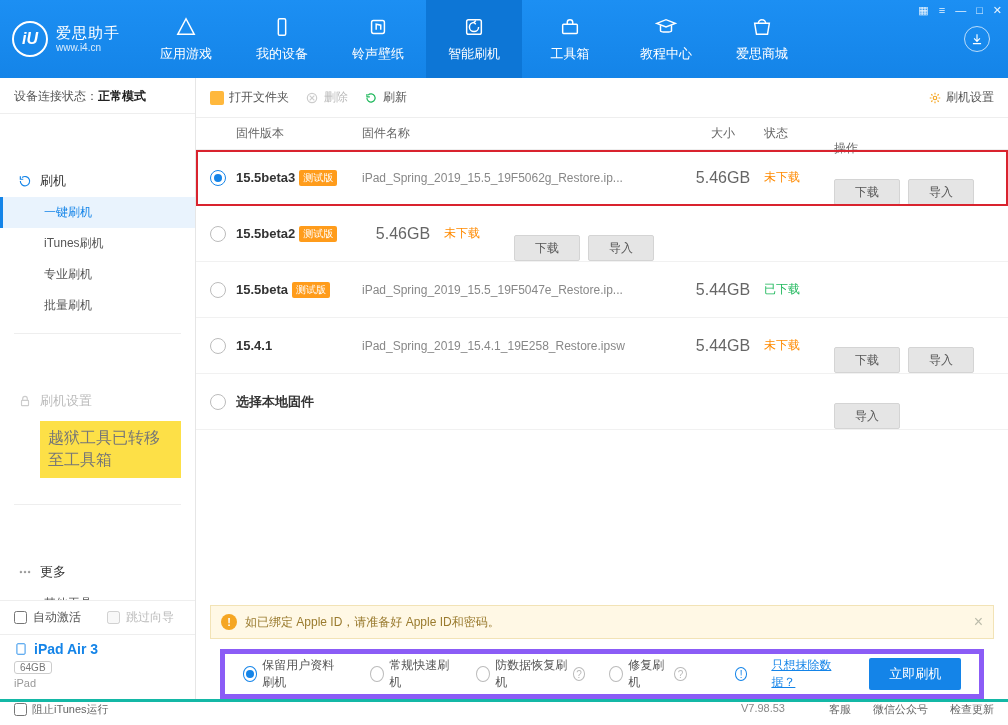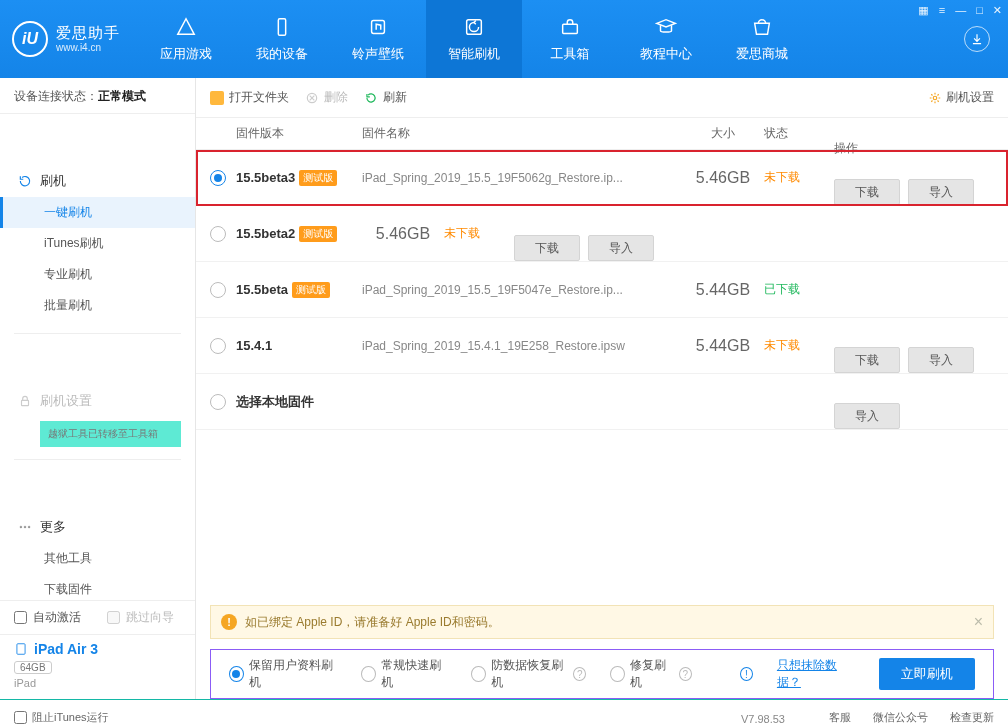--- a/index.html
+++ b/index.html
@@ -26,21 +26,21 @@
 .body { display: flex; height: 621px; }
 .sidebar { width: 196px; border-right: 1px solid #e6e6e6; display: flex; flex-direction: column; }
 .conn { height: 36px; line-height: 36px; padding: 0 14px; border-bottom: 1px solid #eee; font-size: 12px; color: #555; }
 .conn b { color: #222; font-weight: 600; }
 .side-list { flex: 1; overflow: auto; padding-top: 6px; }
 .side-group { padding: 6px 0; }
 .side-head { display: flex; align-items: center; gap: 8px; padding: 7px 18px; color: #333; font-size: 13px; cursor: pointer; margin-top: 39px; }
 .side-head .ic { width: 14px; height: 14px; }
 .side-sub { padding: 7px 10px 7px 44px; font-size: 12px; color: #555; cursor: pointer; }
 .side-sub.active { background: #e9f3fd; color: #1484e8; border-left: 3px solid #1484e8; padding-left: 41px; }
-.side-note { margin: 4px 14px 0 40px; background: #5eead4; padding: 6px 8px; color: #777; font-size: 10px; line-height: 1.4; }
+.side-note { margin: 4px 14px 14px 40px; background: #fde047; padding: 6px 8px; color: #777; font-size: 16px; line-height: 1.4; }
 .side-sep { height: 1px; background: #eee; margin: 6px 14px; }
 .side-lock { color: #bbb !important; }
 
 .side-bot { border-top: 1px solid #eee; }
 .chk-row { display: flex; align-items: center; gap: 6px; padding: 8px 14px; color: #555; }
 .chk-row input { width: 13px; height: 13px; }
 .chk-row .dis { color: #bbb; }
 .dev-card { padding: 6px 14px 10px; }
 .dev-name { color: #1484e8; font-size: 14px; font-weight: 600; display: flex; align-items: center; gap: 6px; }
 .dev-name svg { width: 14px; height: 16px; stroke: #1484e8; fill: none; stroke-width: 1.5; }
@@ -81,29 +81,29 @@
 .stat-green { color: #1fb85c; font-size: 12px; }
 .ops { display: flex; gap: 8px; }
 .btn { width: 66px; height: 26px; border: 1px solid #d4d4d4; background: #e5e5e5; font-size: 12px; color: #555; cursor: pointer; border-radius: 2px; }
 
 
 .alert { margin: 8px 14px 0; background: #fff8e5; border: 1px solid #f2e3b6; height: 34px; display: flex; align-items: center; padding: 0 10px; font-size: 12px; color: #9a7b2f; gap: 8px; }
 .alert .x { margin-left: auto; color: #bba; font-size: 16px; cursor: pointer; }
 .warn-ic { width: 16px; height: 16px; background: #f5a623; border-radius: 50%; color: #fff; display: flex; align-items: center; justify-content: center; font-weight: bold; font-size: 11px; }
 
 
-.opts { margin: 10px 14px 0; border: 1px solid #8b5cf6; height: 50px; display: flex; align-items: center; padding: 0 18px; gap: 24px; font-size: 12px; color: #555; }
+.opts { margin: 10px 24px 0; border: 5px solid #8b5cf6; height: 50px; display: flex; align-items: center; padding: 0 18px; gap: 24px; font-size: 12px; color: #555; }
 .opt { display: flex; align-items: center; gap: 5px; cursor: pointer; }
 .help { width: 14px; height: 14px; border: 1px solid #bbb; border-radius: 50%; color: #bbb; display: inline-flex; align-items: center; justify-content: center; font-size: 10px; }
 .link { color: #1484e8; text-decoration: underline; cursor: pointer; }
 .opts .spacer { flex: 1; }
 .primary { width: 104px; height: 32px; background: #1484e8; color: #fff; border: none; font-size: 13px; cursor: pointer; border-radius: 2px; }
 
 
-.status { height: 26px; border-top: 1px solid #14b8a6; display: flex; align-items: flex-end; padding: 0 14px; font-size: 11px; color: #666; gap: 22px; }
+.status { height: 26px; border-top: 3px solid #14b8a6; display: flex; align-items: flex-start; padding: 0 14px; font-size: 11px; color: #666; gap: 22px; }
 .status .ver { font-weight: normal; margin-left: auto; margin-right: 22px; color: #888; font-size: 11px; }
 .status label { display: flex; align-items: center; gap: 5px; }
 
 </style>
 </head>
 <body>
 
 <div class="titlebar">
   <div class="winctrl">
     <span>▦</span>

